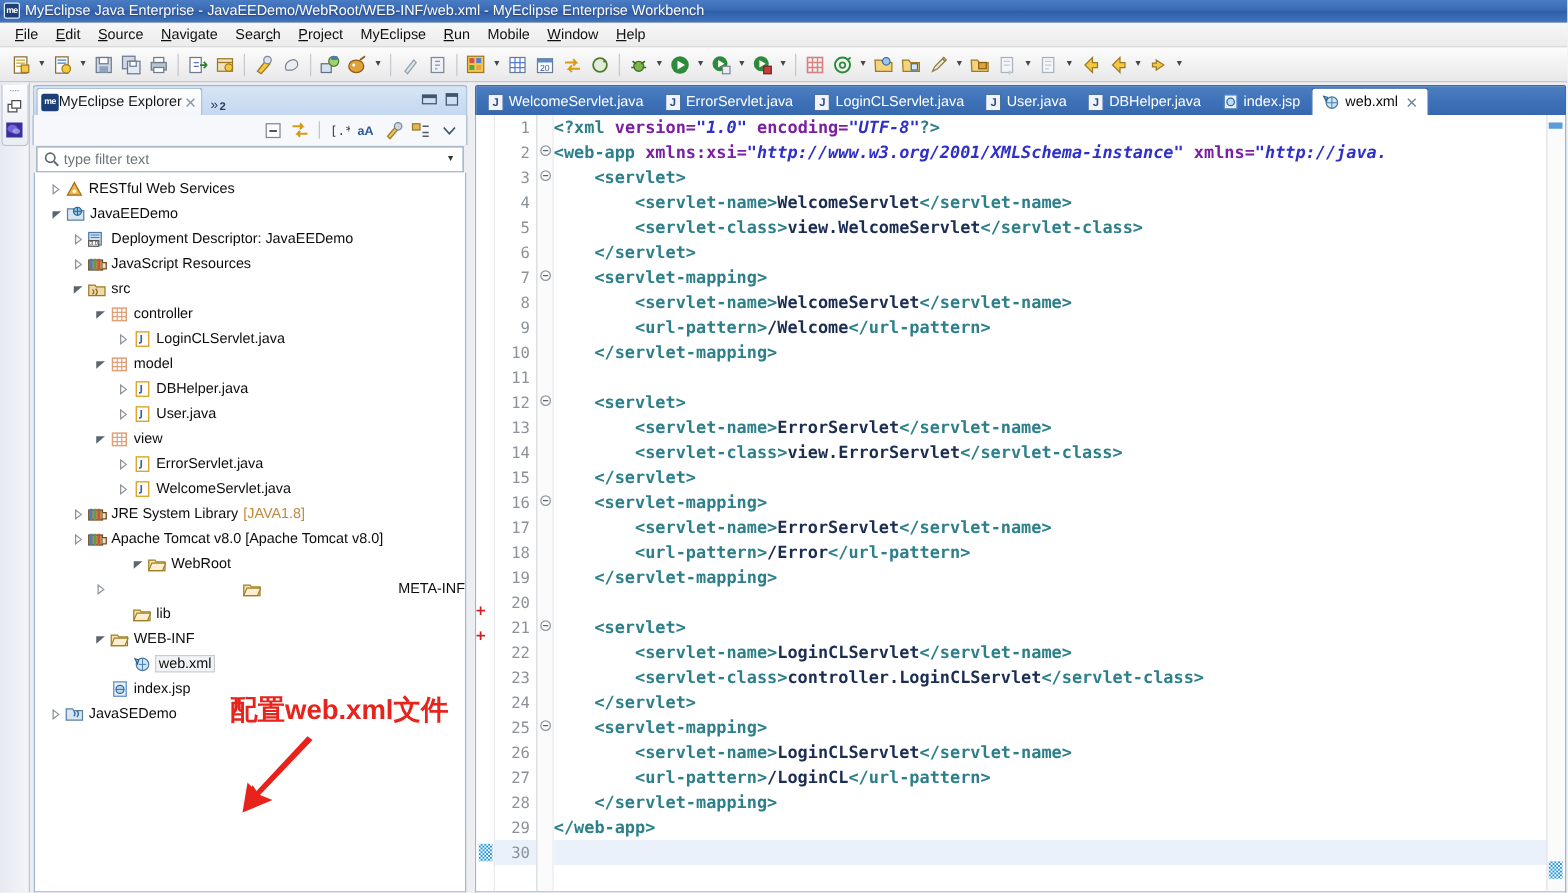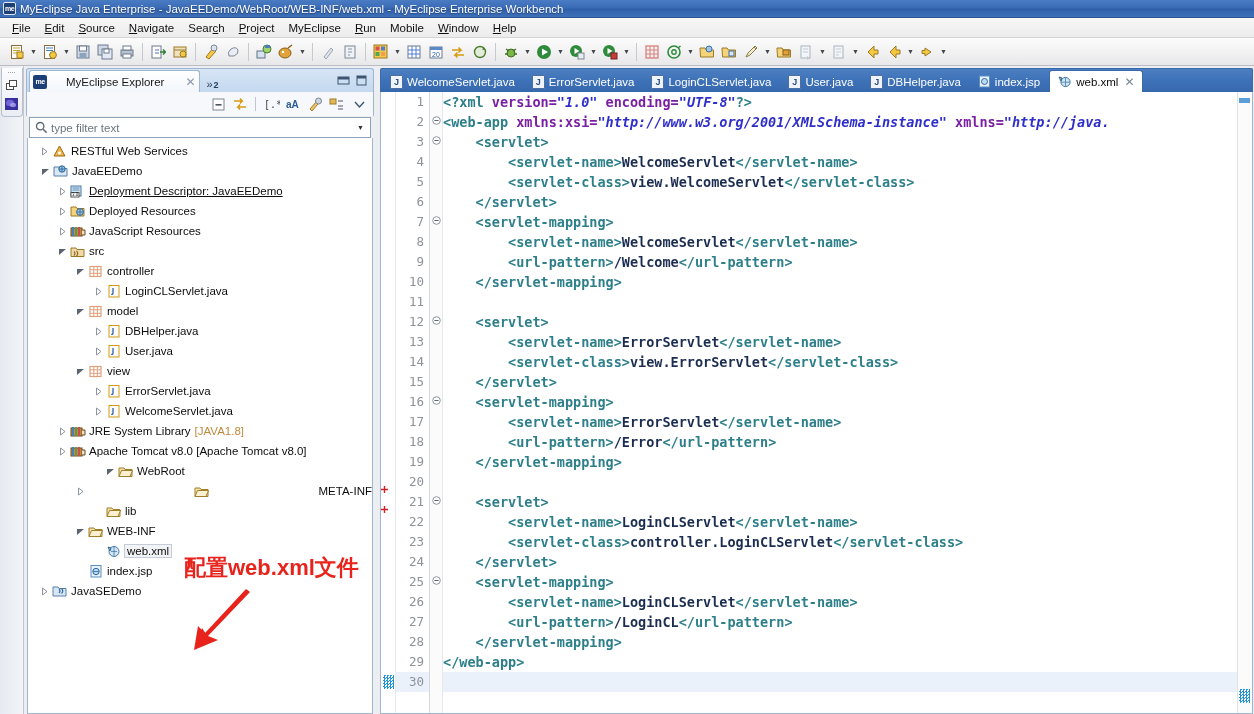--- a/index.html
+++ b/index.html
@@ -106,21 +106,21 @@
   #ex-tabrow {
     height: 24px;
     display: flex; align-items: flex-end;
     background: linear-gradient(to bottom,#d7e5f5,#c3d8ef);
     border:1px solid #9fb6d0; border-bottom:none;
     border-radius: 3px 3px 0 0;
     position: relative;
   }
   .ex-tab {
     height: 22px; margin: 1px 0 0 2px;
-    display: flex; align-items: center; gap: 19px;
+    display: flex; align-items: center; gap: 0;
     padding: 0 4px 0 3px;
     font-size: 11.5px; color: #17191c;
     background: linear-gradient(to bottom,#ffffff,#f2f6fb);
     border: 1px solid #9fb6d0; border-bottom: none;
     border-radius: 3px 3px 0 0;
   }
   .ex-tab .me-badge {
     width: 14px; height: 14px; background:#1d3f77; color:#fff;
     font-size: 7px; font-weight: bold; border-radius:2px;
     display:flex;align-items:center;justify-content:center; letter-spacing:-0.5px;
@@ -669,50 +669,35 @@
           </div>
           <div class="ticon">
             <svg width="15" height="14">
               <path d="M1 3 h5 l1 1.5 h7 V12 H1 Z" fill="#d9e7f5" stroke="#5a7fa8"></path>
               <circle cx="9" cy="5" r="3.2" fill="#8fc3e8" stroke="#2f6690"></circle>
               <path d="M6 5 h6 M9 2 v6" stroke="#2f6690" stroke-width="0.8"></path>
             </svg>
           </div>
           <span class="tlabel">JavaEEDemo</span>
         </div>
-        <div class="trow" style="padding-left: 27px; text-decoration: underline;">
+        <div class="trow" style="padding-left: 27px;">
           <div class="twist">
             <svg width="9" height="9" viewBox="0 0 9 9">
               <path d="M2.5 1 L7 4.5 L2.5 8 Z" fill="none" stroke="#8e959e" stroke-width="1"></path>
             </svg>
           </div>
           <div class="ticon">
             <svg width="16" height="14">
               <rect x="1" y="2" width="10" height="10" fill="#cfe3f2" stroke="#4a7aa8"></rect>
               <path d="M2.5 4 h7 M2.5 6 h7" stroke="#4a7aa8" stroke-width="0.8"></path>
               <rect x="1" y="8.5" width="8" height="4.5" fill="#fff" stroke="#555"></rect>
               <text x="2" y="12.3" font-size="4.5" font-family="sans-serif" fill="#222">3.0</text>
             </svg>
           </div>
           <span class="tlabel">Deployment Descriptor: JavaEEDemo</span>
-        </div>
-        <div class="trow" style="padding-left: 27px;">
-          <div class="twist">
-            <svg width="9" height="9" viewBox="0 0 9 9">
-              <path d="M2.5 1 L7 4.5 L2.5 8 Z" fill="none" stroke="#8e959e" stroke-width="1"></path>
-            </svg>
-          </div>
-          <div class="ticon">
-            <svg width="15" height="14">
-              <path d="M1 3 h5 l1 1.5 h7 V12 H1 Z" fill="#f5d37a" stroke="#9c7a25"></path>
-              <circle cx="10" cy="8" r="3.4" fill="#9fc5e8" stroke="#2f6690"></circle>
-              <path d="M7 8 h6 M10 5 v6" stroke="#2f6690" stroke-width="0.8"></path>
-            </svg>
-          </div>
-          <span class="tlabel">Deployed Resources</span>
         </div>
         <div class="trow" style="padding-left: 27px;">
           <div class="twist">
             <svg width="9" height="9" viewBox="0 0 9 9">
               <path d="M2.5 1 L7 4.5 L2.5 8 Z" fill="none" stroke="#8e959e" stroke-width="1"></path>
             </svg>
           </div>
           <div class="ticon">
             <svg width="16" height="14">
               <rect x="1" y="4" width="11" height="8" fill="#c8893f" stroke="#6d4a1c"></rect>

